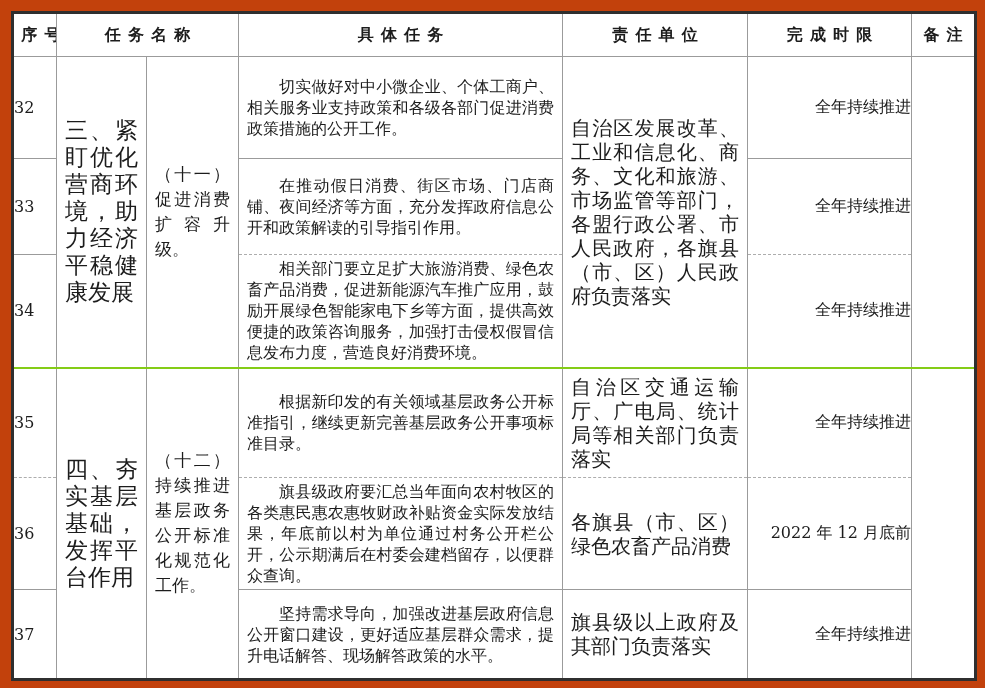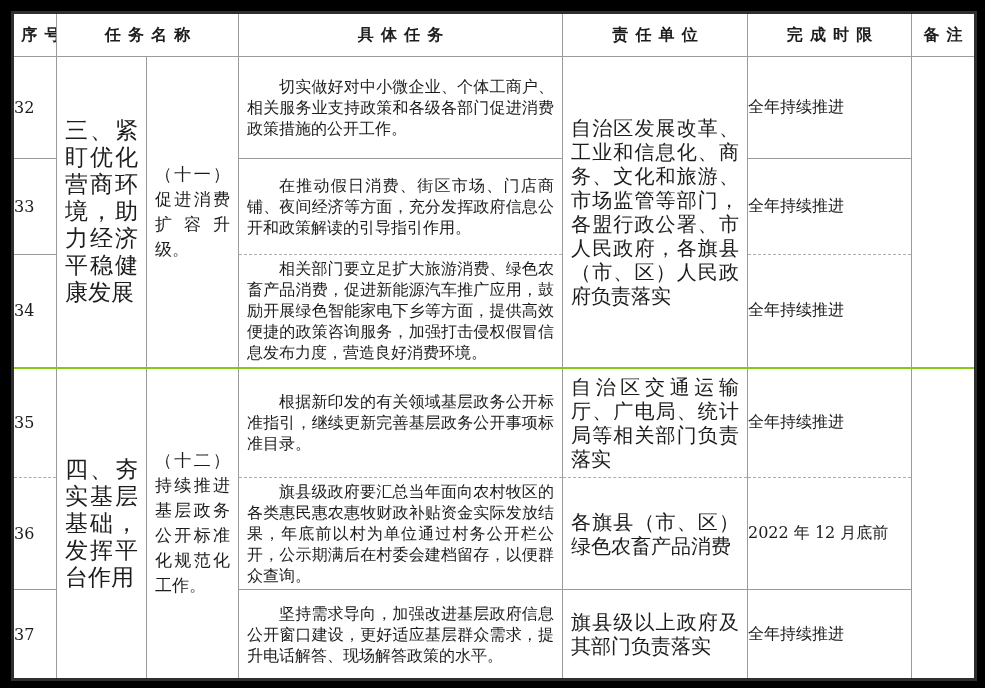--- a/index.html
+++ b/index.html
@@ -1,19 +1,19 @@
 <!DOCTYPE html>
 <html><head>
 <meta charset="utf-8">
 <style>
   html,body { margin:0; padding:0; background:#ffffff; }
   .page {
     position:relative;
     width:985px; height:688px;
-    background:#000000;
+    background:#c2410c;
     font-family:"DejaVu Serif","Liberation Serif",serif;
     color:#1c1c1c;
     overflow:hidden;
   }
   table.doc {
     position:absolute; left:11px; top:11px;
     width:963px; height:664px;
     border-collapse:collapse;
     table-layout:fixed;
     border:3px solid #2f2f2f;
@@ -36,21 +36,21 @@
   }
   .num { text-align:left; font-size:16px;margin-top:20px; }
   .cat  { font-size:23px; }
   .cat > div, .sub > div { line-height:27px; text-align:justify; padding:4px 8px; }
   .sub  { font-size:17px;margin-top:16px; }
   .sub > div { line-height:25px; }
   .task { font-size:16px; }
   .task > div { line-height:21px; text-align:justify; text-indent:2em; padding:3px 8px; }
   .resp { font-size:20px; }
   .resp > div { line-height:24px; text-align:justify; padding:3px 8px; }
-  .deadline { text-align:left; font-size:16px; }
+  .deadline { text-align:right; font-size:16px; }
   .remark { }
   .dashed { border-top:1px dashed #adadad; }
   tr.sec > td { border-top:2px solid #84cc16; }
   tr.hh  { height:44px; }
   tr.h32 { height:102px; }
   tr.h33 { height:96px; }
   tr.h34 { height:113px; }
   tr.h35 { height:110px; }
   tr.h36 { height:109px; }
   tr.h37 { height:90px; }

